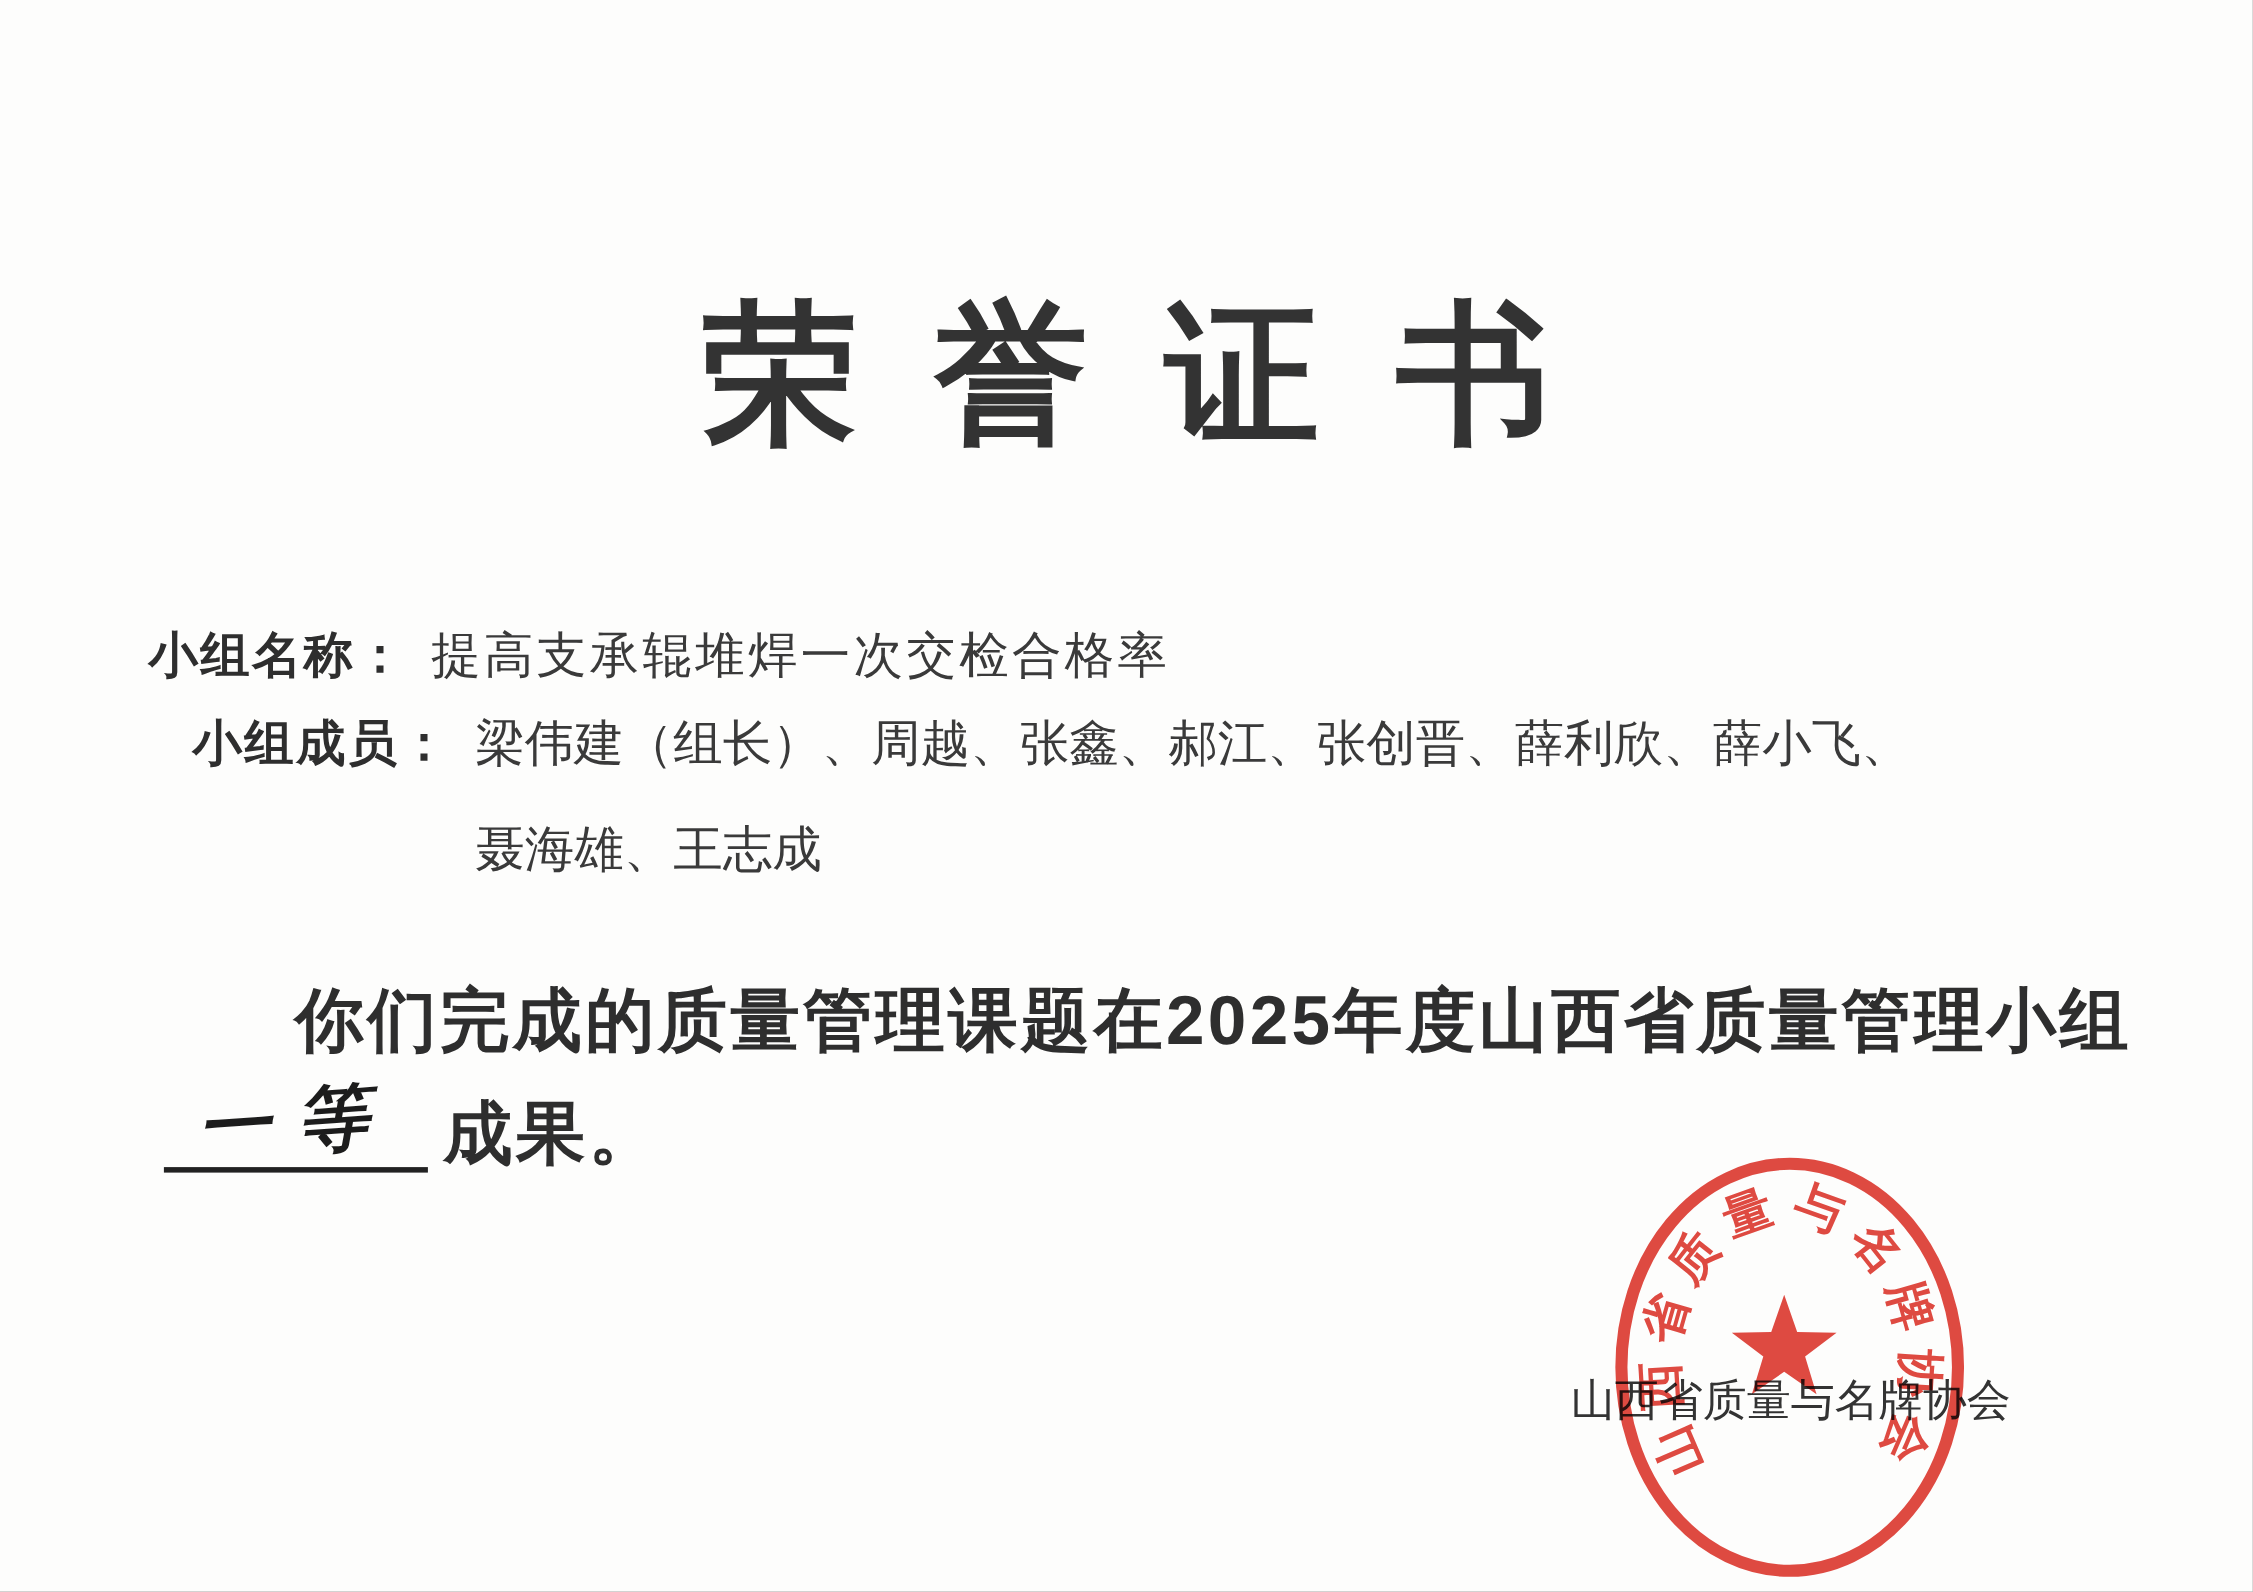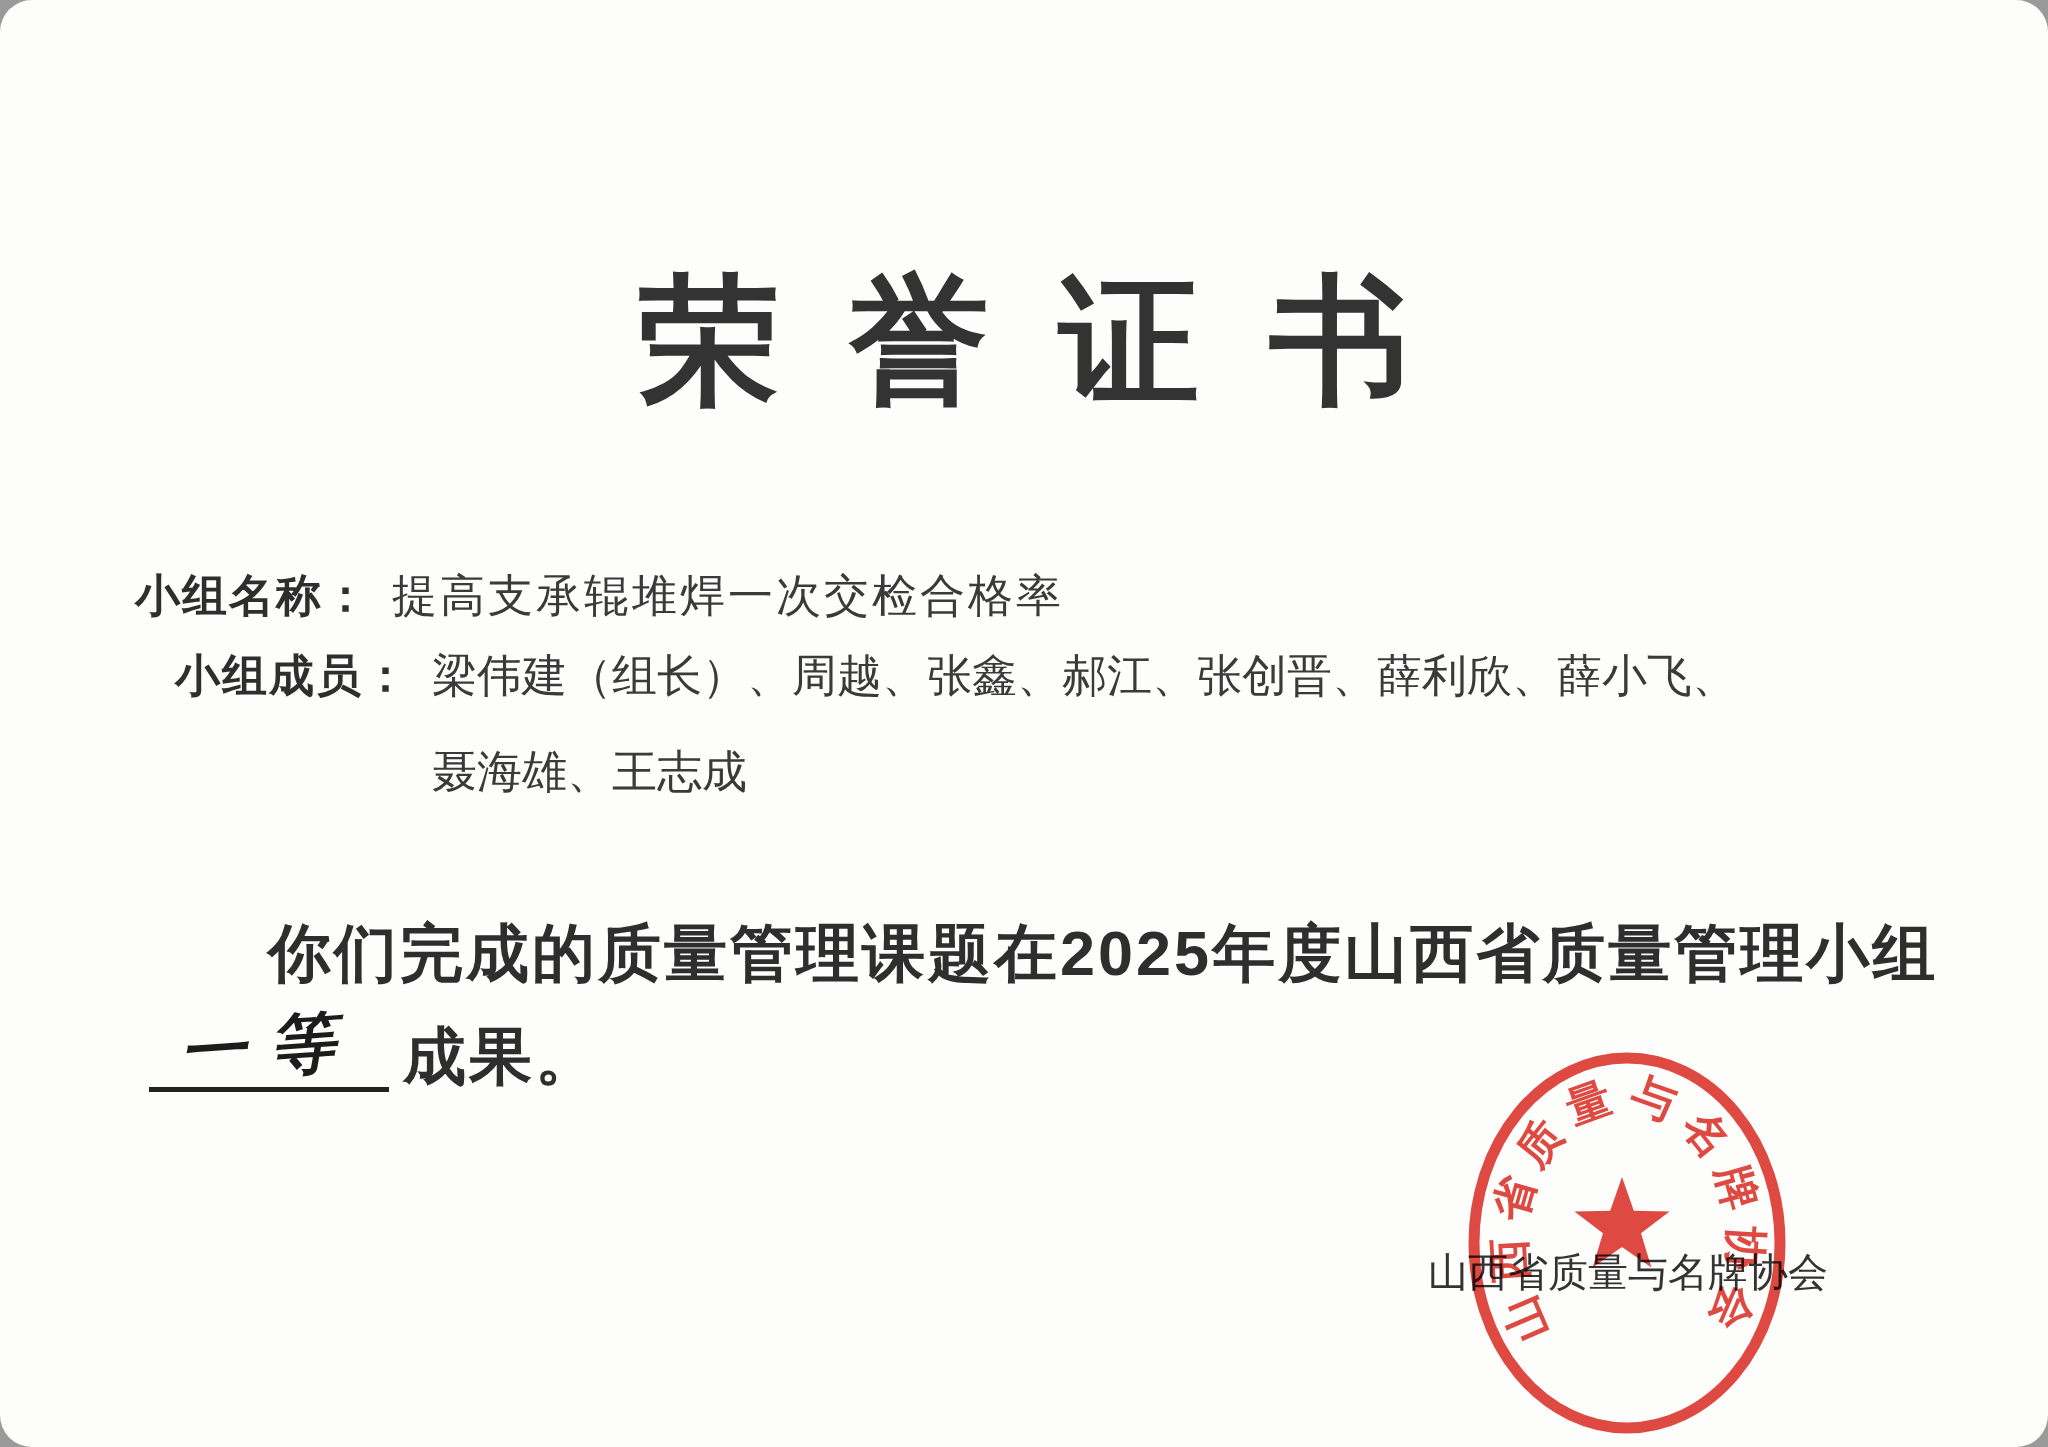--- a/index.html
+++ b/index.html
@@ -3,21 +3,20 @@
 <meta charset="utf-8">
 <style>
   html,body{margin:0;padding:0;background:#9a9a9a;}
   .page{
     position:relative;
     width:2048px;height:1447px;
     background:#fdfdfc;
     overflow:hidden;
     font-family:"Liberation Sans",sans-serif;
     color:#2b2b2b;
-    border-radius:32px;
   }
   
   .title{
     position:absolute;top:268px;left:0;width:100%;
     text-align:center;
     font-family:"Liberation Serif",serif;
     font-weight:bold;
     font-size:140px;line-height:1.05;
     letter-spacing:70px;text-indent:70px;
     color:#333;
@@ -38,21 +37,21 @@
   .field-value{
     font-family:"Liberation Serif",serif;
     font-size:45px;color:#3a3a3a;letter-spacing:3px;
   }
   .members-value{letter-spacing:0;}
   
   .body-line{
     position:absolute;white-space:nowrap;
     font-family:"Liberation Sans",sans-serif;
     font-weight:bold;font-size:63px;color:#2e2e2e;
-    letter-spacing:3px;line-height:72px;margin-top:25px;
+    letter-spacing:3px;line-height:72px;
   }
   .body-line-1{top:892px;left:268px;}
   .body-line-2{top:995px;left:135px;}
   .award-blank{
     display:inline-block;position:relative;
     width:240px;height:1em;
     vertical-align:-14px;
     margin:0 14px;
     border-bottom:5px solid #222;
   }

